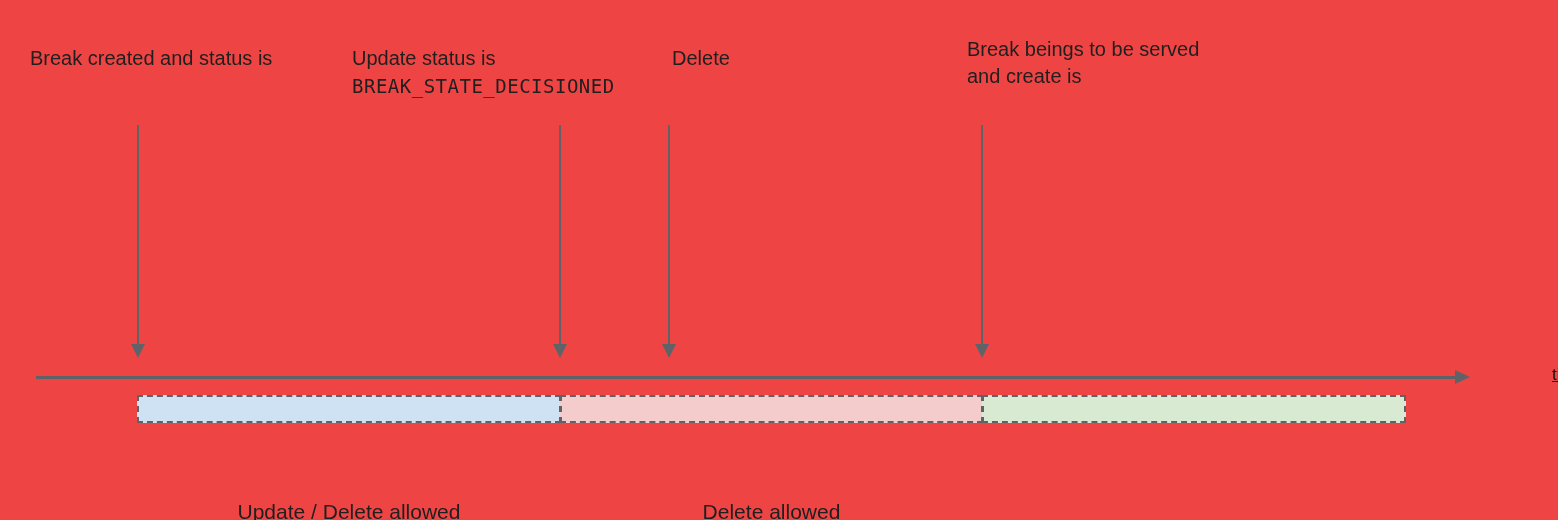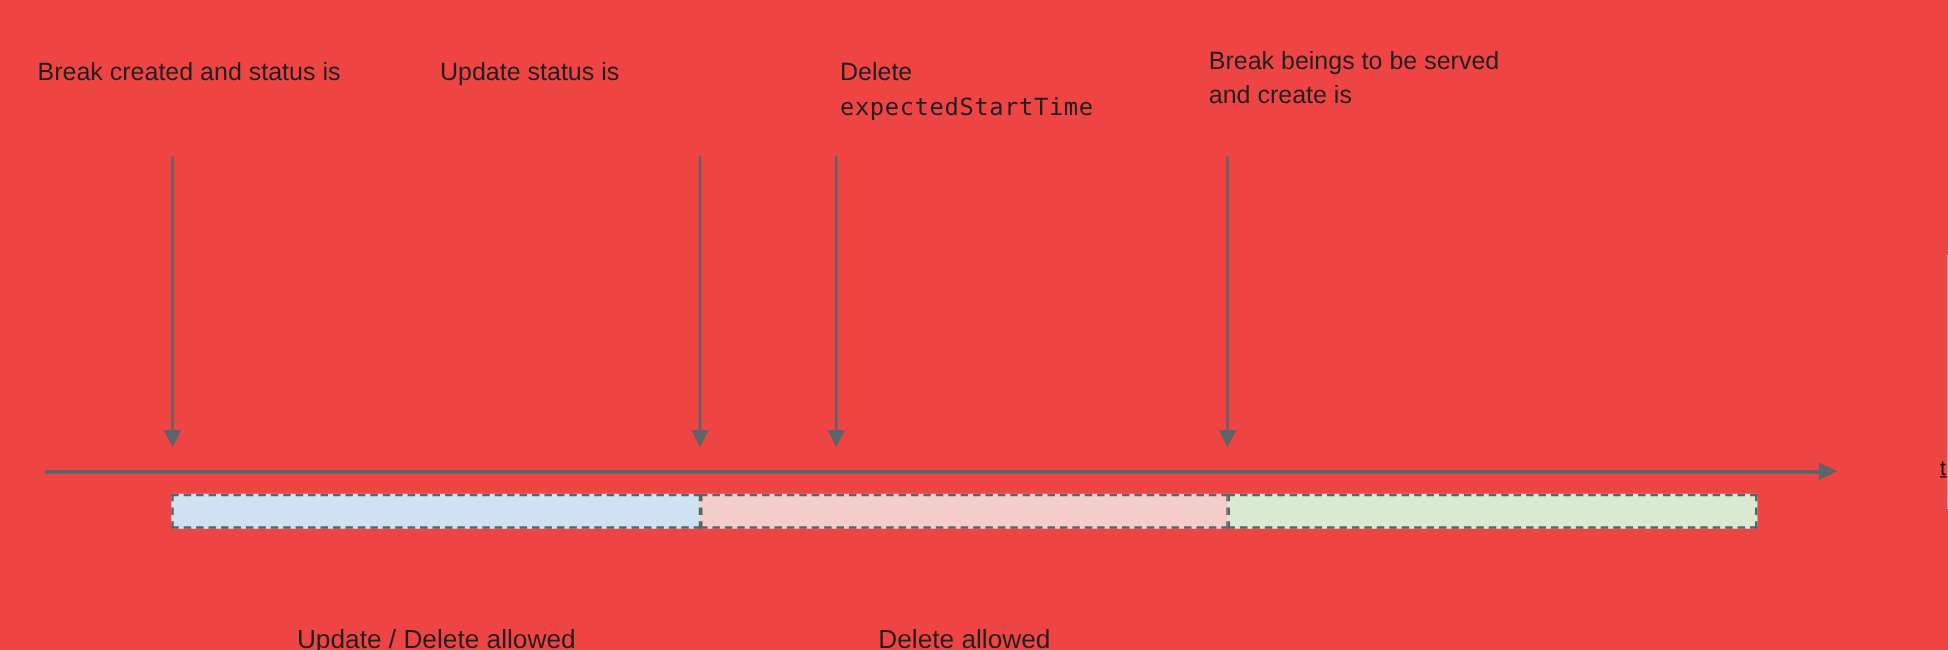--- a/index.html
+++ b/index.html
@@ -127,25 +127,25 @@
 <body>
 
 <div id="canvas">
 
   <div class="annotation" id="annotation-1">
     <div class="sans">Break created and status is</div>
   </div>
 
   <div class="annotation" id="annotation-2">
     <div class="sans">Update status is</div>
+    <div class="mono">BREAK_STATE_DECISIONED</div>
   </div>
 
   <div class="annotation" id="annotation-3">
     <div class="sans">Delete</div>
-    <div class="mono">expectedStartTime</div>
   </div>
 
   <div class="annotation" id="annotation-4">
     <div class="sans">Break beings to be served</div>
     <div class="sans">and create is</div>
   </div>
 
   <div class="v-arrow" id="arrow-1"></div>
   <div class="v-arrow" id="arrow-2"></div>
   <div class="v-arrow" id="arrow-3"></div>

